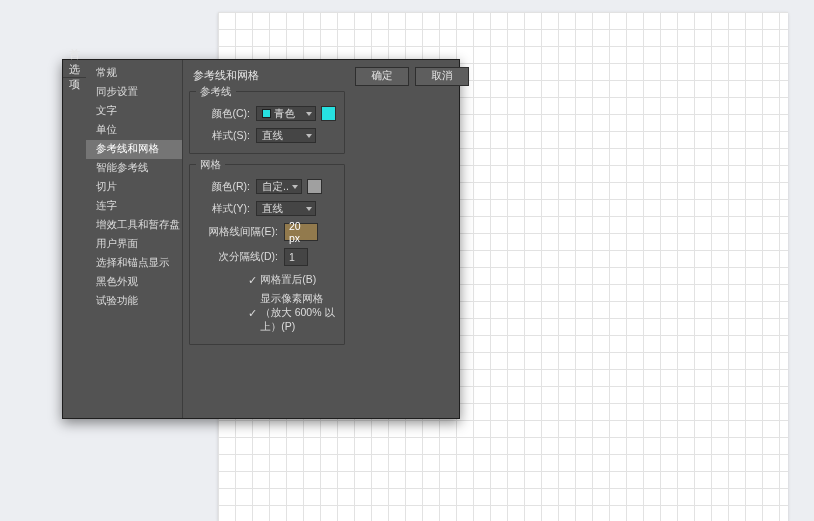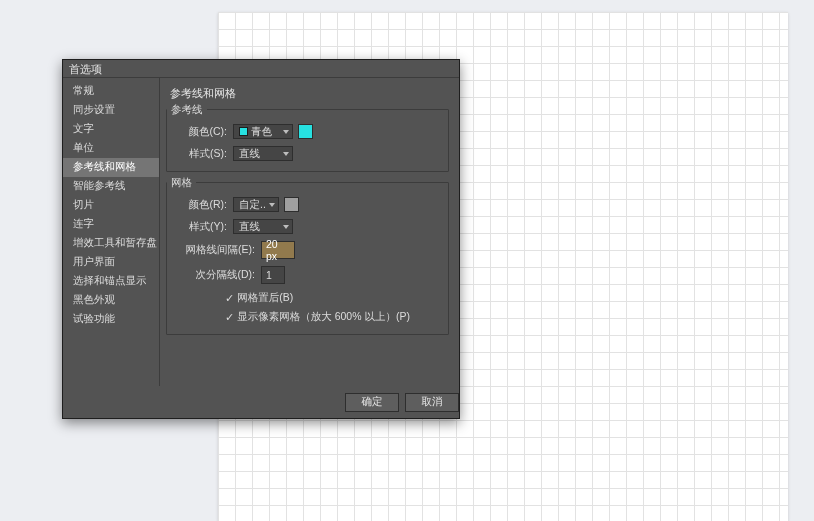--- a/index.html
+++ b/index.html
@@ -25,21 +25,21 @@
   
   .dialog {
     position: absolute;
     left: 62px; top: 59px;
     width: 398px; height: 360px;
     background: #535353;
     border: 1px solid #1e1e1e;
     box-shadow: 0 4px 12px rgba(0,0,0,0.45);
     color: #dcdcdc;
     display: flex;
-    flex-direction: column;
+    flex-direction: row;
   }
   .titlebar {
     height: 18px;
     background: #535353;
     border-bottom: 1px solid #3c3c3c;
     padding: 2px 6px 0 6px;
     font-size: 11px;
     color: #e6e6e6;
     display: flex;
     align-items: center;
@@ -77,21 +77,21 @@
   }
   .fieldset {
     border: 1px solid #3c3c3c;
     border-radius: 1px;
     margin-bottom: 10px;
     position: relative;
     padding: 14px 8px 10px 8px;
   }
   .fs-legend {
     position: absolute;
-    top: -7px; left: 0;
+    top: -7px; left: 6px;
     background: #535353;
     padding: 0 4px;
     font-size: 10.5px;
     color: #dcdcdc;
   }
   .row {
     display: flex;
     align-items: center;
     margin-bottom: 7px;
     font-size: 10.5px;

